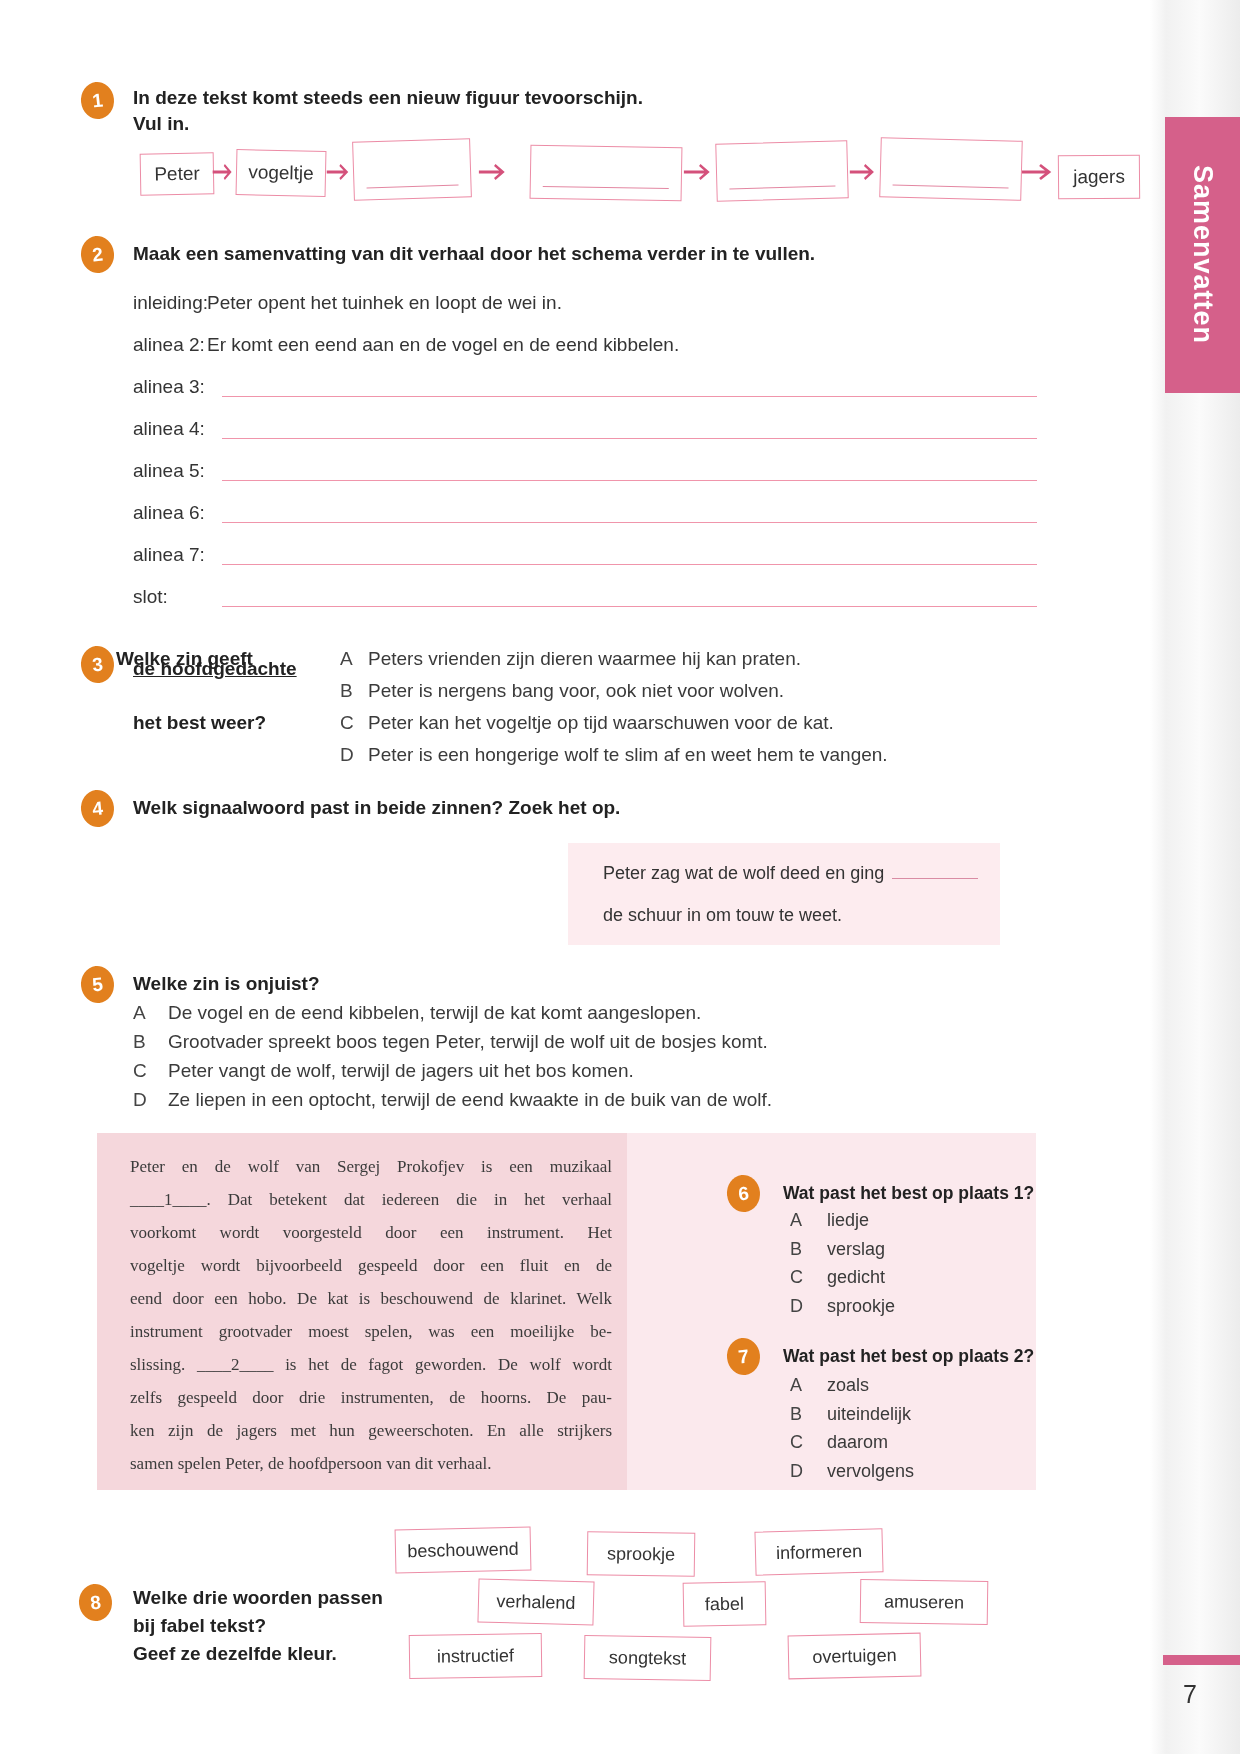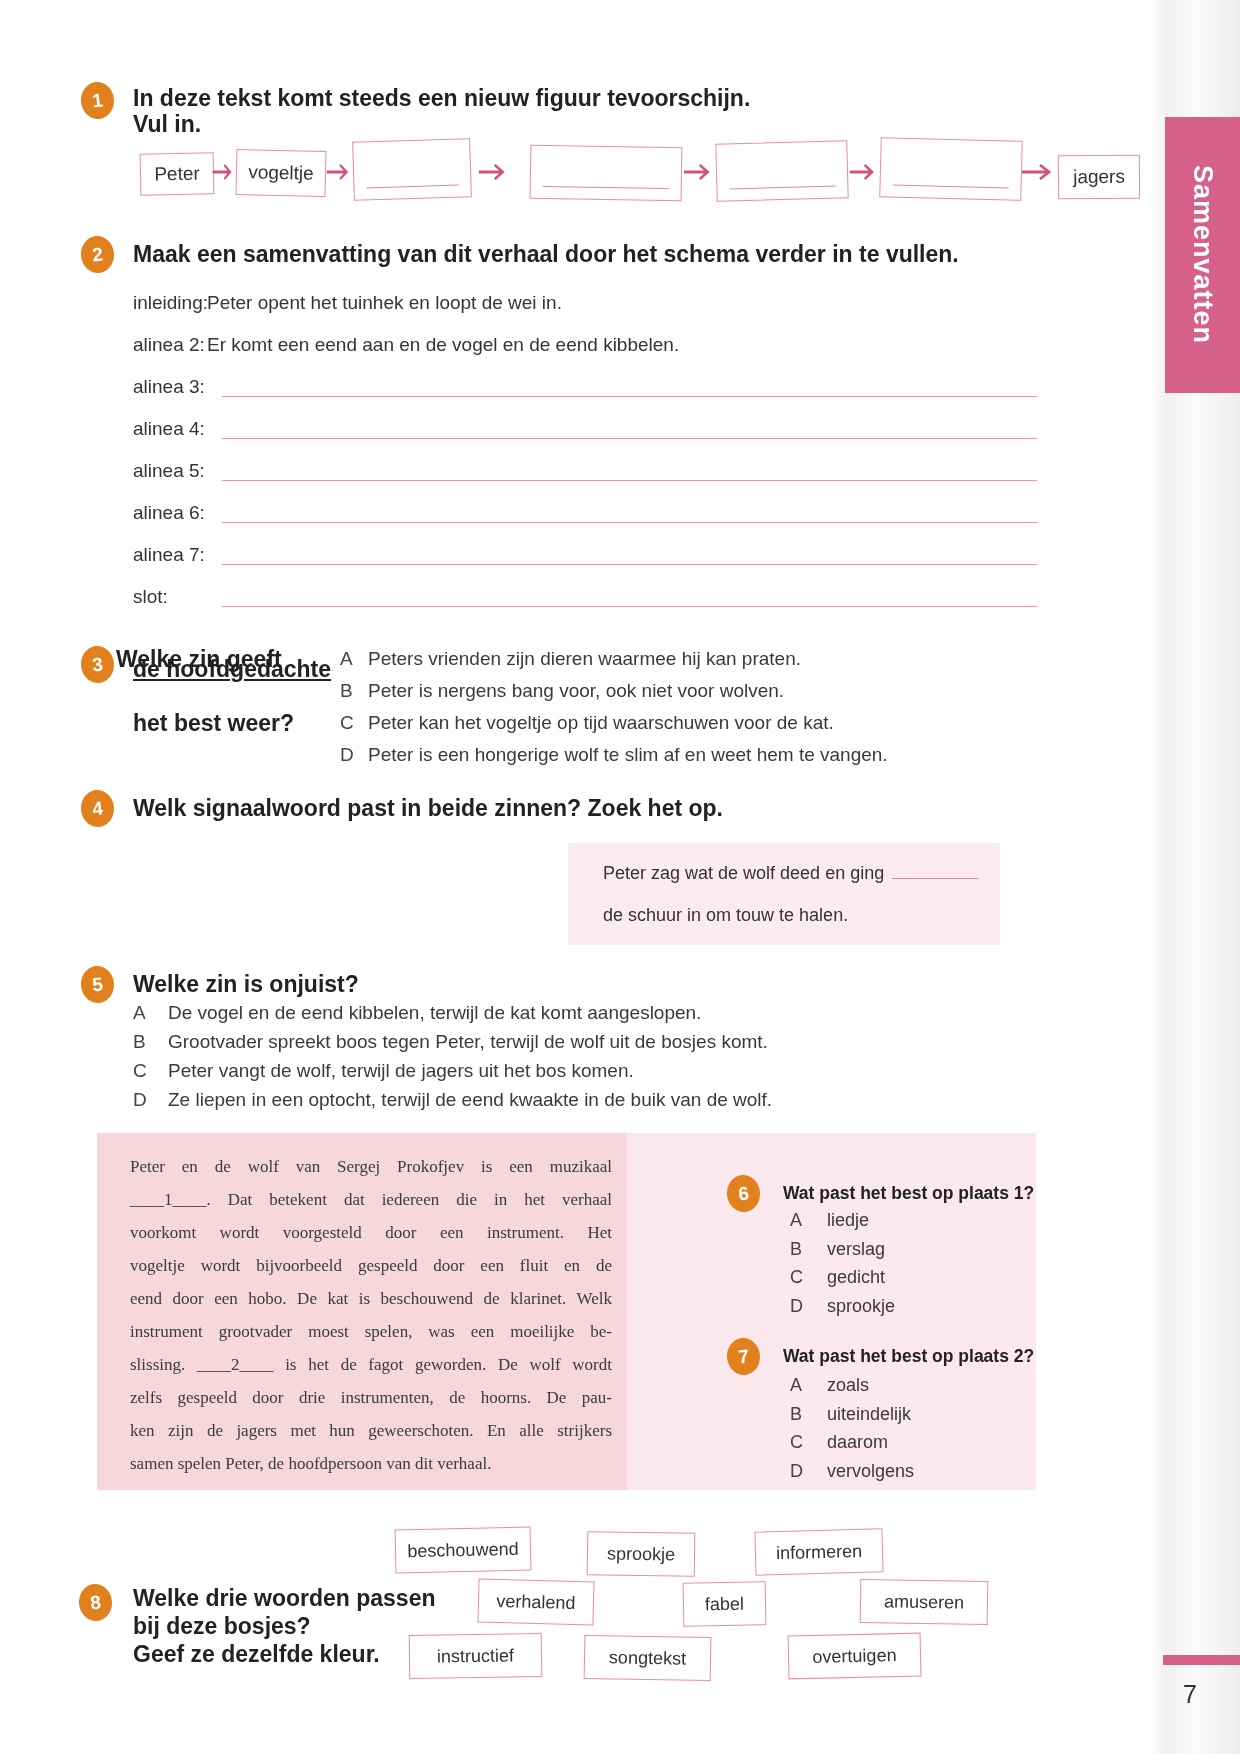--- a/index.html
+++ b/index.html
@@ -9,21 +9,21 @@
         background:linear-gradient(to right,rgba(120,120,120,0) 0%,rgba(120,120,120,0.10) 18%,rgba(120,120,120,0.03) 55%,rgba(120,120,120,0.14) 100%);}
   .side-tab{position:absolute;left:1165px;top:117px;width:75px;height:276px;background:#d5608a;z-index:2;
         display:flex;align-items:center;justify-content:center;}
   .side-tab span{writing-mode:vertical-rl;color:#ffffff;font-weight:bold;font-size:27px;letter-spacing:1px;}
   .bottom-bar{position:absolute;left:1163px;top:1655px;width:77px;height:10px;background:#d5608a;z-index:2;}
   .page-num{position:absolute;left:1168px;top:1680px;width:44px;text-align:center;font-size:25px;color:#333;z-index:2;}
 
   .badge{position:absolute;width:33px;height:37px;border-radius:50%;background:#e2801e;color:#fff;
         font-weight:bold;font-size:19px;display:flex;align-items:center;justify-content:center;
         transform:rotate(-6deg);z-index:1;}
-  .h{position:absolute;font-weight:bold;font-size:23px;line-height:24px;color:#222;white-space:nowrap;text-align:right;}
+  .h{position:absolute;font-weight:bold;font-size:19px;line-height:24px;color:#222;white-space:nowrap;text-align:right;}
 
   .flow-box{position:absolute;background:#fff;border:1.6px solid #ec8ca6;display:flex;align-items:center;
         justify-content:center;font-size:19px;color:#333;}
   .box-line{position:absolute;left:12px;right:12px;bottom:11px;border-top:1.6px solid #e387a2;}
   .flow-arrow{position:absolute;height:20px;}
 
   .srow{position:absolute;left:133px;height:24px;line-height:24px;font-size:19px;}
   .srow-label{position:absolute;left:0;white-space:nowrap;}
   .srow-value{position:absolute;left:74px;width:830px;white-space:nowrap;}
   .answer-line{position:absolute;left:222px;width:815px;border-top:1.6px solid #f095ab;}
@@ -163,21 +163,21 @@
     <span>Peter is een hongerige wolf te slim af en weet hem te vangen.</span>
   </div>
 
   <div class="badge" style="left:81px;top:790px;">4</div>
   <div class="h" style="left:133px;top:796px;">Welk signaalwoord past in beide zinnen? Zoek het op.</div>
 
   <div class="stmt-box" style="left:568px;top:843px;width:432px;height:102px;">
     <div class="stmt-line" style="top:18px;">
       <span>Peter zag wat de wolf deed en ging</span><span class="inline-blank" style="width:86px;"></span>
     </div>
-    <div class="stmt-line" style="top:60px;">de schuur in om touw te halen.</div>
+    <div class="stmt-line" style="top:60px;">de schuur in om touw te weet.</div>
   </div>
 
   <div class="badge" style="left:81px;top:966px;">5</div>
   <div class="h" style="left:133px;top:972px;">Welke zin is onjuist?</div>
 
   <div class="opt" style="left:133px;top:1001px;">
     <span class="opt-letter lw35">A</span>
     <span>De vogel en de eend kibbelen, terwijl de kat komt aangeslopen.</span>
   </div>
   <div class="opt" style="left:133px;top:1030px;">
@@ -242,21 +242,21 @@
     <span class="opt-letter lw37">C</span>
     <span>daarom</span>
   </div>
   <div class="opt opt-sm" style="left:790px;top:1459px;">
     <span class="opt-letter lw37">D</span>
     <span>vervolgens</span>
   </div>
 
   <div class="badge" style="left:79px;top:1584px;">8</div>
   <div class="h" style="left:133px;top:1586px;">Welke drie woorden passen</div>
-  <div class="h" style="left:133px;top:1614px;">bij deze bosjes?</div>
+  <div class="h" style="left:133px;top:1614px;">bij fabel tekst?</div>
   <div class="h" style="left:133px;top:1642px;">Geef ze dezelfde kleur.</div>
 
   <div class="word-box" style="left:395px;top:1528px;width:134px;transform:rotate(-1.2deg);">
     <span>beschouwend</span>
   </div>
   <div class="word-box" style="left:587px;top:1532px;width:106px;transform:rotate(0.8deg);">
     <span>sprookje</span>
   </div>
   <div class="word-box" style="left:755px;top:1530px;width:126px;transform:rotate(-1.5deg);">
     <span>informeren</span>

